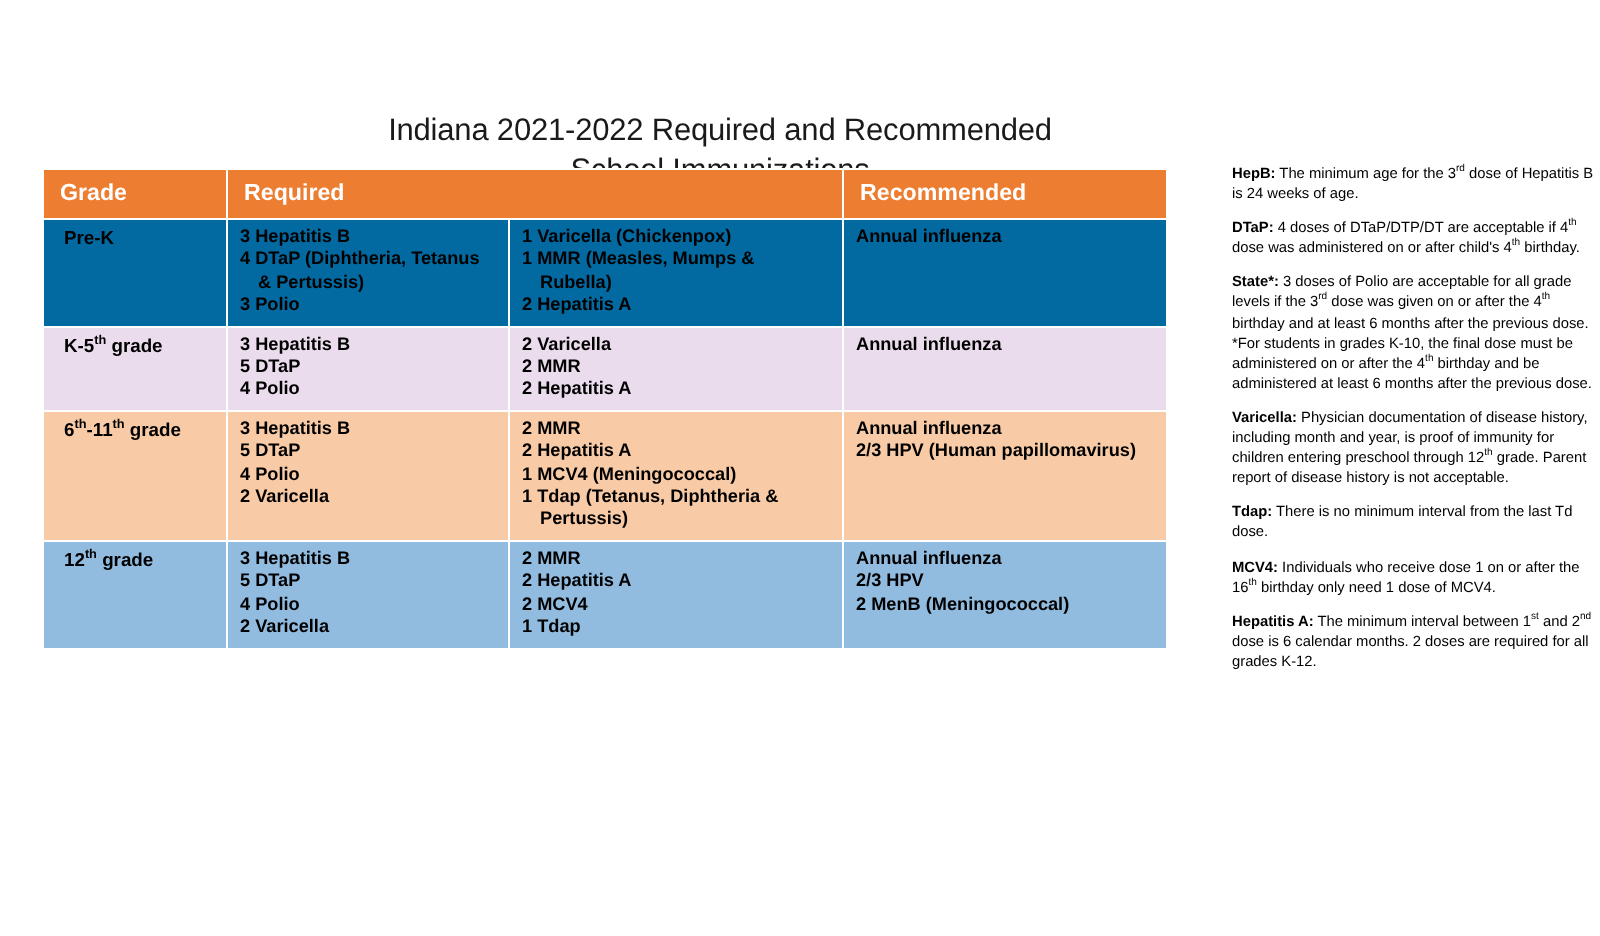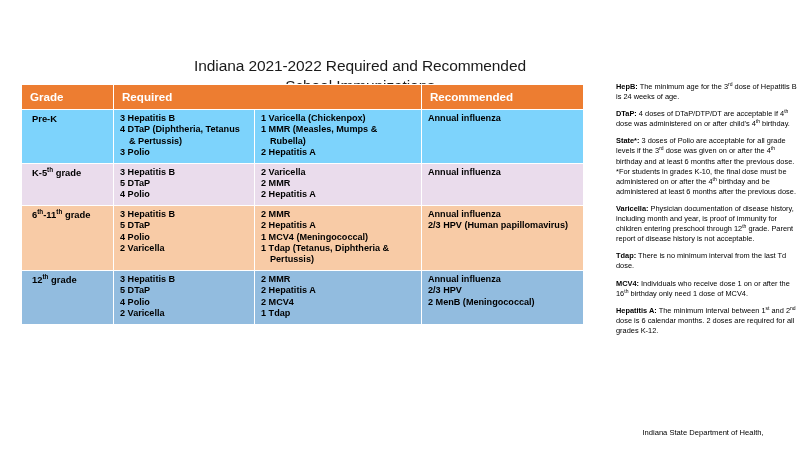--- a/index.html
+++ b/index.html
@@ -70,21 +70,21 @@
   .col-grade  { width: 92px; }
   .col-req-a  { width: 141px; }
   .col-req-b  { width: 167px; }
   .col-rec    { width: 162px; }
 
   td.grade-cell {
     font-weight: bold;
     font-size: 9.4px;
     padding-left: 10px;
   }
-  .row-prek  td { background: #7dd3fc; }
+  .row-prek  td { background: #0369a1; }
   .row-k5    td { background: #EADCEC; }
   .row-611   td { background: #F8CBA6; }
   .row-12    td { background: #92BCDF; }
   .vitem {
     display: block;
     text-indent: -9px;
     padding-left: 9px;
   }
   sup { font-size: 0.68em; vertical-align: super; line-height: 0; }
 
@@ -220,16 +220,15 @@
     <p class="note"><b>HepB:</b> The minimum age for the 3<sup>rd</sup> dose of Hepatitis B is 24 weeks of age.</p>
     <p class="note"><b>DTaP:</b> 4 doses of DTaP/DTP/DT are acceptable if 4<sup>th</sup> dose was administered on or after child's 4<sup>th</sup> birthday.</p>
     <p class="note"><b>State*:</b> 3 doses of Polio are acceptable for all grade levels if the 3<sup>rd</sup> dose was given on or after the 4<sup>th</sup> birthday and at least 6 months after the previous dose. *For students in grades K-10, the final dose must be administered on or after the 4<sup>th</sup> birthday and be administered at least 6 months after the previous dose.</p>
     <p class="note"><b>Varicella:</b> Physician documentation of disease history, including month and year, is proof of immunity for children entering preschool through 12<sup>th</sup> grade. Parent report of disease history is not acceptable.</p>
     <p class="note"><b>Tdap:</b> There is no minimum interval from the last Td dose.</p>
     <p class="note"><b>MCV4:</b> Individuals who receive dose 1 on or after the 16<sup>th</sup> birthday only need 1 dose of MCV4.</p>
     <p class="note"><b>Hepatitis A:</b> The minimum interval between 1<sup>st</sup> and 2<sup>nd</sup> dose is 6 calendar months. 2 doses are required for all grades K-12.</p>
   </div>
 
   <div class="footer">
-    <span>Indiana State Department of Health,</span>
   </div>
 
 </div>
 
 </body></html>

